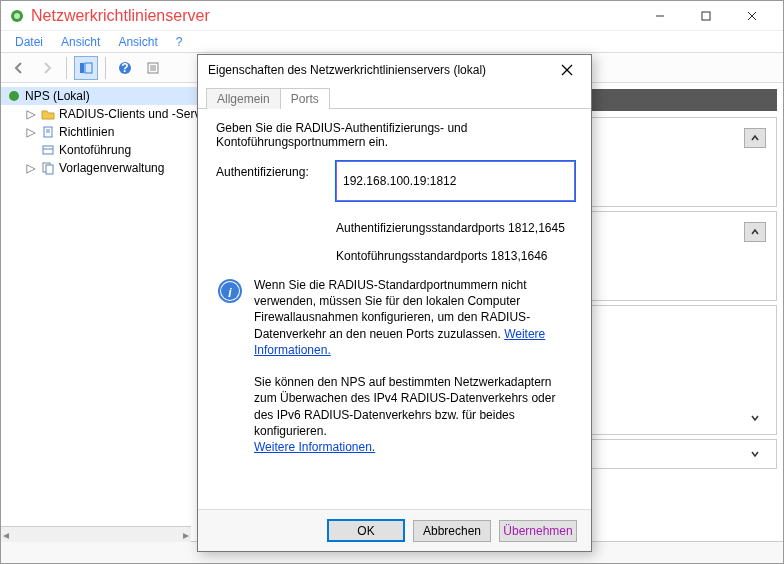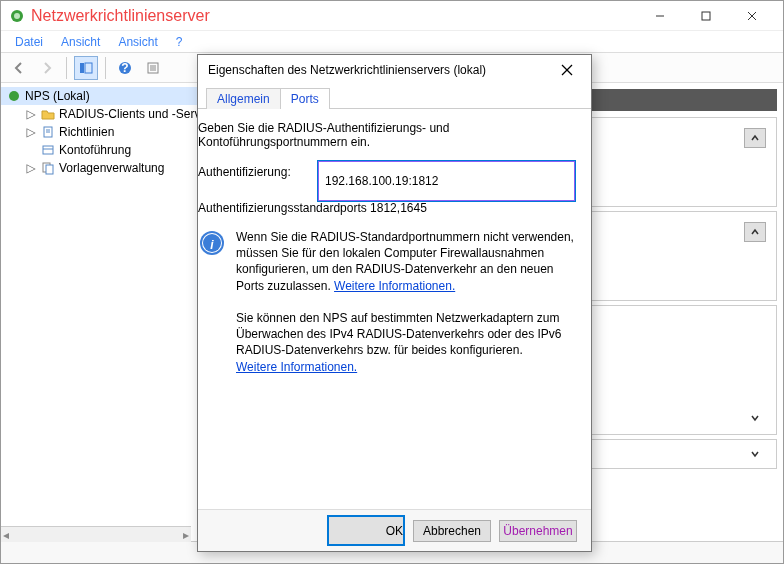--- a/index.html
+++ b/index.html
@@ -38,37 +38,37 @@
 .right-panel select.fake { width: 220px; height: 22px; border: 1px solid #adadad; background: #e1e1e1; }
 .right-link { color: #0645d8; margin-top: 8px; display: block; }
 .right-panel .chev { position: absolute; right: 10px; width: 22px; height: 20px; display:flex; align-items:center; justify-content:center; }
 
 
 .dialog { position: absolute; left: 197px; top: 54px; width: 395px; height: 498px; background: #fff; border: 1px solid #777; box-shadow: 3px 3px 12px rgba(0,0,0,.25); display: flex; flex-direction: column; }
 .dialog-title { height: 30px; display: flex; align-items: center; padding: 0 10px; }
 .dialog-title .t { flex: 1; color: #000; }
 .dialog-title .close { width: 28px; height: 28px; display: flex; align-items:center; justify-content:center;}
 .tabs { height: 24px; display: flex; align-items: flex-end; padding: 0 8px; border-bottom: 1px solid #ccc; }
-.tab { padding: 3px 10px; border: 1px solid #ccc; border-bottom: none; background: #f4f4f4; margin-right: -1px; position: relative; top: 1px; color: #1d4ed8; }
+.tab { padding: 3px 10px; border: 1px solid #ccc; border-bottom: none; background: #f4f4f4; margin-right: -1px; position: relative; top: 1px; color: #737373; }
 .tab.active { background: #fff; z-index: 2; }
-.dialog-body { flex: 1; padding: 12px 16px 0 0; color: #000; overflow: hidden; }
+.dialog-body { flex: 1; padding: 12px 16px 0 18px; color: #000; overflow: hidden; }
 .dialog-body .intro { margin-bottom: 12px; }
-.field-row { display: flex; align-items: flex-start; margin-bottom: 0; }
+.field-row { display: flex; align-items: flex-start; margin-bottom: 20px; }
 .field-row .lbl { width: 120px; padding-top: 4px; }
 .field-row .inpwrap { flex: 1; }
 .field-row input { width: 100%; height: 40px; border: 1px solid #7a7a7a; padding: 4px 6px; font-size: 12px; }
 .field-row input.focused { border: 1px solid #8b5cf6; outline: 1px solid #0078d7; }
-.hint { margin-bottom: 14px; color: #000; }
+.hint { margin-left: 120px; margin-bottom: 14px; color: #000; }
 .info-row { display: flex; gap: 10px; margin-top: 6px;}
 .info-row .iicon { width: 28px; flex: 0 0 28px; }
 .info-row .itext { flex: 1; line-height: 1.35; }
 .info-row a { color: #0645d8; text-decoration: underline; }
 .dialog-buttons { height: 42px; display: flex; align-items: center; justify-content: flex-end; gap: 8px; padding: 0 14px; border-top: 1px solid #ddd; background: #f7f7f7; }
 .dialog-buttons button { min-width: 78px; height: 22px; border: 1px solid #adadad; background: #e1e1e1; color: #000; }
-.dialog-buttons button.primary { border: 2px solid #0078d7; background: #e1e1e1; height: 31px; text-align: right;}
+.dialog-buttons button.primary { border: 2px solid #0078d7; background: #e1e1e1; height: 23px;}
 .dialog-buttons button.disabled { color: #a21caf; }
 
 .mini-icon { display:inline-block; width:14px; height:14px; vertical-align:middle;}
 </style>
 </head>
 <body>
 
 <div class="main-window">
 
   <div class="titlebar">
@@ -246,20 +246,21 @@
   </div>
   <div class="dialog-body">
     <div class="intro">Geben Sie die RADIUS-Authentifizierungs- und Kontoführungsportnummern ein.</div>
 
     <div class="field-row">
       <div class="lbl">Authentifizierung:</div>
       <div class="inpwrap"><input class="focused" value="192.168.100.19:1812" style=""></div>
     </div>
     <div class="hint">Authentifizierungsstandardports 1812,1645</div>
 
+    <div class="hint">Kontoführungsstandardports 1813,1646</div>
 
     <div class="info-row">
       <div class="iicon">
         <svg width="28" height="28" viewBox="0 0 28 28">
             <circle cx="14" cy="14" r="12" fill="#3b7dd8"></circle>
             <circle cx="14" cy="14" r="10" fill="#fff"></circle>
             <circle cx="14" cy="14" r="9" fill="#3b7dd8"></circle>
             <text x="14" y="20" text-anchor="middle" fill="#fff" font-size="16" font-family="Georgia" font-style="italic" font-weight="bold">i</text>
           </svg>
       </div>

